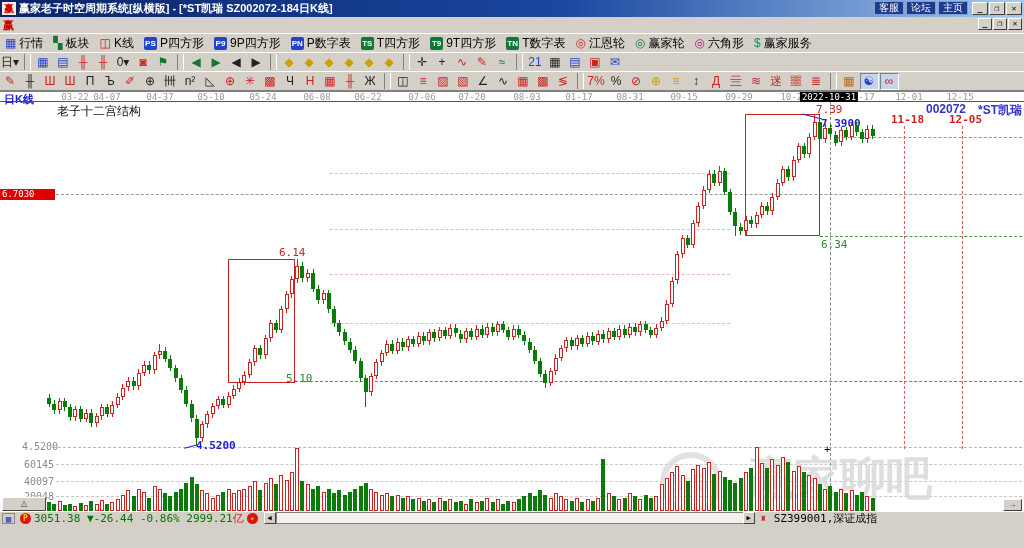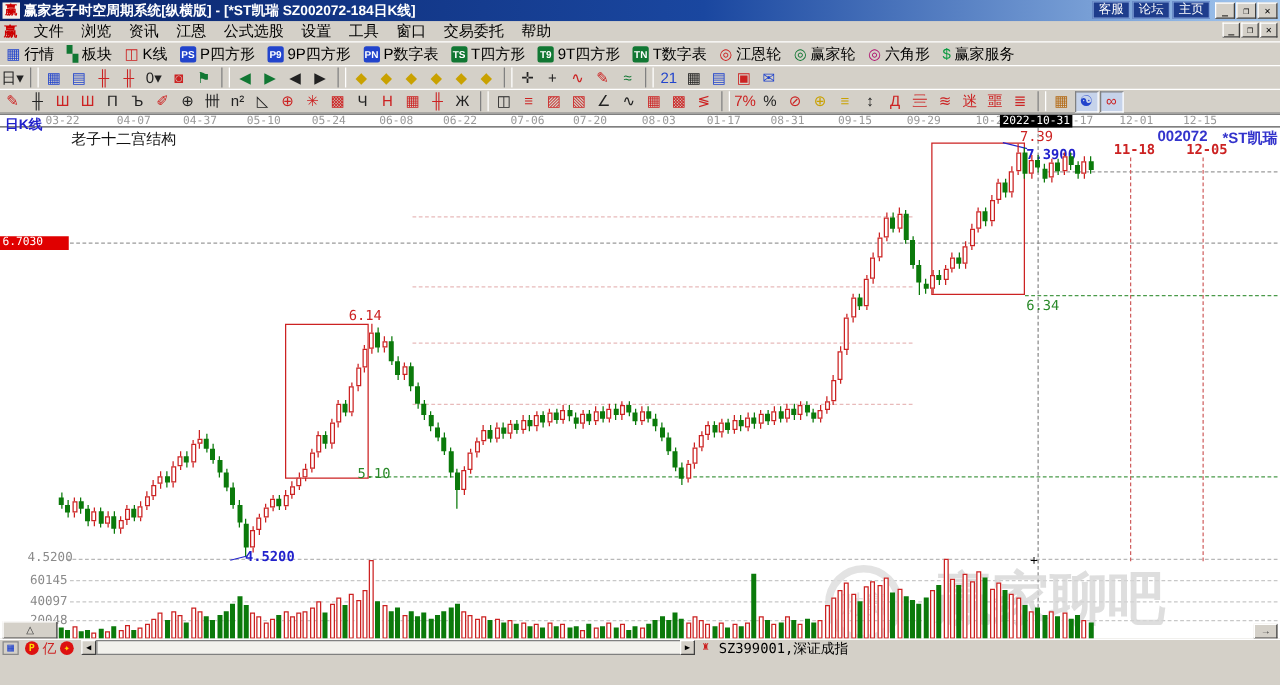--- a/index.html
+++ b/index.html
@@ -99,32 +99,20 @@
       </span>
     <span class="winbtns" id="winbtns">
         <span class="wbtn">_</span>
         <span class="wbtn">❐</span>
         <span class="wbtn">✕</span>
       </span>
   </div>
 
   <div class="menubar">
     <span class="menu-ico">赢</span>
-    <span id="menu-items" style="display:flex">
-        <span class="menu-item">文件</span>
-        <span class="menu-item">浏览</span>
-        <span class="menu-item">资讯</span>
-        <span class="menu-item">江恩</span>
-        <span class="menu-item">公式选股</span>
-        <span class="menu-item">设置</span>
-        <span class="menu-item">工具</span>
-        <span class="menu-item">窗口</span>
-        <span class="menu-item">交易委托</span>
-        <span class="menu-item">帮助</span>
-      </span>
     <span class="mdi-btns" id="mdi-btns">
         <span class="wbtn">_</span>
         <span class="wbtn">❐</span>
         <span class="wbtn">✕</span>
       </span>
   </div>
 
   <div class="toolbar" id="toolbar1">
       <span class="tbtn1">
         <span class="gl" style="color: rgb(34, 68, 204);">▦</span>
@@ -261,21 +249,21 @@
       <span class="tool-ico c-r">≣</span>
       <span class="tsep"></span>
       <span class="tool-ico c-o">▦</span>
       <span class="tool-ico c-b sel">☯</span>
       <span class="tool-ico c-r sel">∞</span>
     </div>
 
   <div id="chart">
     <div id="dateline"></div>
     <div id="dticks">
-        <span class="dtick" style="left: 50px;">03-22</span>
+        <span class="dtick" style="left: 75px;">03-22</span>
         <span class="dtick" style="left: 107px;">04-07</span>
         <span class="dtick" style="left: 160px;">04-37</span>
         <span class="dtick" style="left: 211px;">05-10</span>
         <span class="dtick" style="left: 263px;">05-24</span>
         <span class="dtick" style="left: 317px;">06-08</span>
         <span class="dtick" style="left: 368px;">06-22</span>
         <span class="dtick" style="left: 422px;">07-06</span>
         <span class="dtick" style="left: 472px;">07-20</span>
         <span class="dtick" style="left: 527px;">08-03</span>
         <span class="dtick" style="left: 579px;">01-17</span>
@@ -809,20 +797,21 @@
         <div class="vbar" style="left: 870.7px; top: 405.5px; width: 4px; height: 13.5px; background: rgb(11, 122, 11);"></div>
       </div>
 
     <div class="chartbtn" style="left:2px;top:405px;width:44px;height:14px;line-height:12px">△</div>
     <div class="chartbtn" style="left:1003px;top:407px;width:19px;height:12px;line-height:10px">→</div>
   </div>
 
   <div id="statusbar">
     <span class="st-ico" style="color:#2244cc;border:1px solid #888">▦</span>
     <span class="disc">P</span>
+    <span class="green-t">3051.38 ▼-26.44 -0.86% 2999.21</span>
     <span class="red-t">亿</span>
     <span class="disc">✦</span>
     <span class="hscroll">
       <span class="sbtn">◀</span>
       <span class="strack"></span>
       <span class="sbtn">▶</span>
     </span>
     <span class="st-ico" style="color:#c22">♜</span>
     <span class="idx-label">SZ399001,深证成指</span>
   </div>

